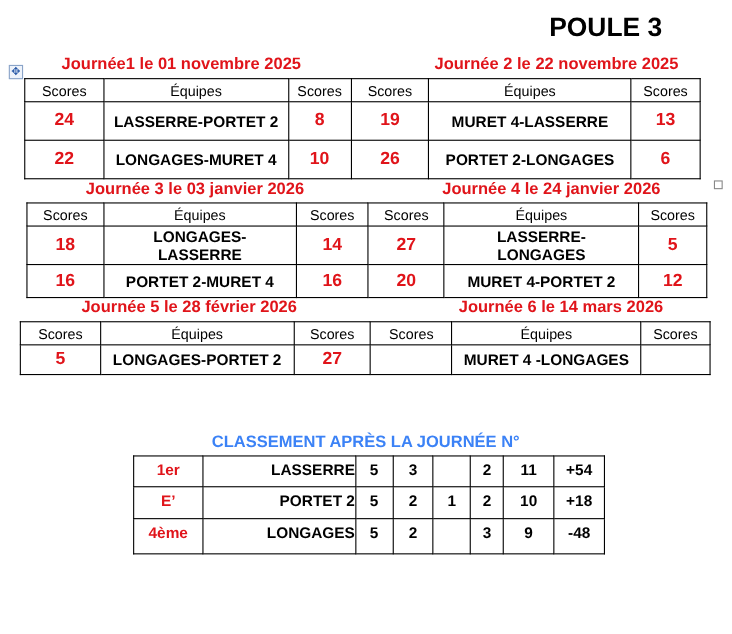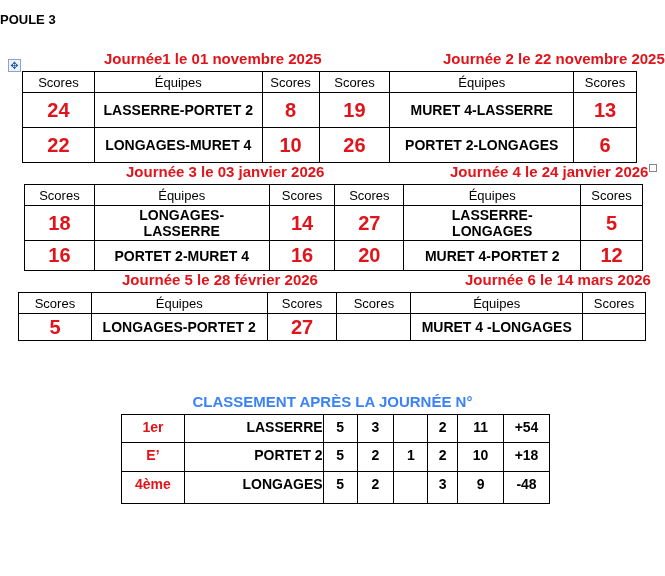--- a/index.html
+++ b/index.html
@@ -1,22 +1,22 @@
 <!DOCTYPE html>
 <html><head>
 <meta charset="utf-8">
 <style>
   html, body { margin:0; padding:0; background:#ffffff; }
   body { width:665px; height:576px; position:relative; overflow:hidden; font-family:"Liberation Sans", sans-serif; color:#000; }
-  .title { position:absolute; top:12px; left:0; width:602px; text-align:left; font-weight:bold; font-size:13px; }
-  .hdr { position:absolute; color:#e0141a; font-weight:bold; font-size:15px; white-space:nowrap;margin-left:48px; }
+  .title { position:absolute; top:12px; left:0; width:602px; text-align:right; font-weight:bold; font-size:24px; }
+  .hdr { position:absolute; color:#e0141a; font-weight:bold; font-size:15px; white-space:nowrap; }
   table { position:absolute; border-collapse:collapse;padding-left:12px; }
   td { border:1.5px solid #000; text-align:center; vertical-align:middle; padding:0; }
   td.h { font-size:13px; font-weight:normal; height:20px; }
-  td.sc { color:#e0141a; font-weight:bold; font-size:20px; }
+  td.sc { color:#e0141a; font-weight:bold; font-size:16px; }
   td.sc.norm { font-weight:normal; }
   td.eq { font-weight:bold; font-size:14px; line-height:16px; }
   .move-handle { position:absolute; left:8px; top:59px; width:11px; height:11px; border:1px solid #8aa4c8; background:#eef3fb; color:#2a5aa8; font-size:10px; line-height:11px; text-align:center; }
   .resize-handle { position:absolute; left:649px; top:164px; width:6px; height:6px; border:1px solid #888; background:#fff; }
   .cls-title { position:absolute; top:393px; left:0; width:665px; text-align:center; color:#3b82f6; font-weight:bold; font-size:15px; }
   table.cls td { font-size:14px; }
   table.cls td.h { font-size:14px; height:18px; }
   table.cls td.h.big { font-size:16px; }
   table.cls td.rank { color:#e0141a; font-weight:bold; vertical-align:top; padding-top:4px; }
   table.cls td.team { font-weight:bold; text-align:right; padding-left:6px; vertical-align:top; padding-top:4px; }

